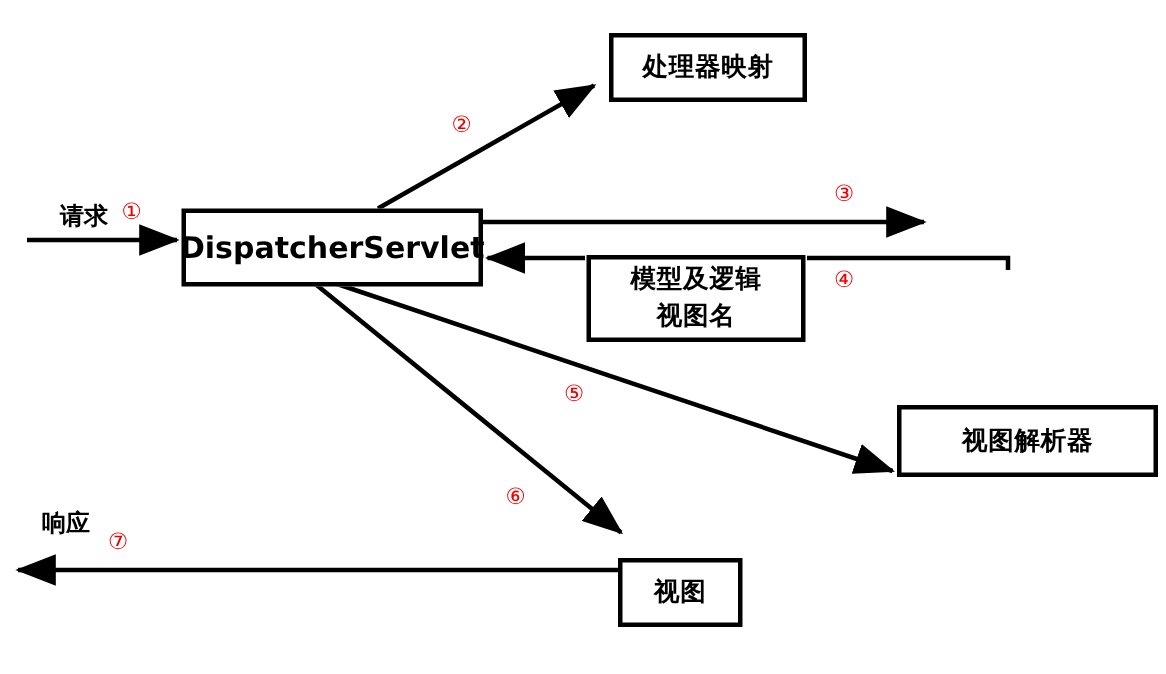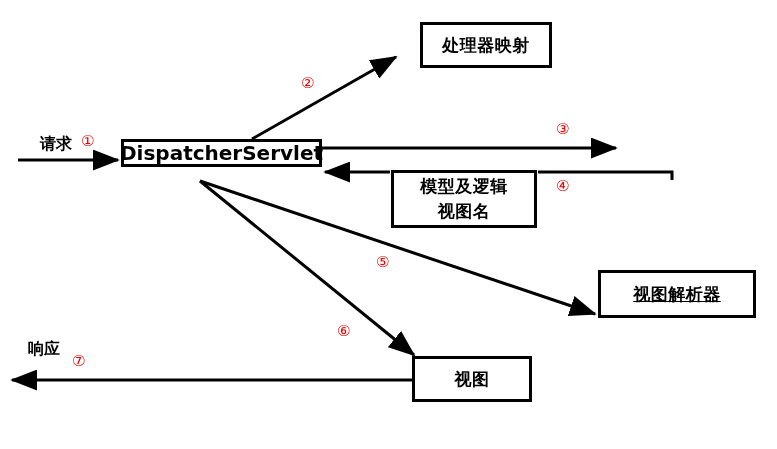--- a/index.html
+++ b/index.html
@@ -87,39 +87,39 @@
     <polyline points="672,180 672,172 538,172 538,172" fill="none" stroke="#000000" stroke-width="3"></polyline>
     <line x1="390" y1="172" x2="325" y2="172" stroke="#000000" stroke-width="3" marker-end="url(#arrowhead)"></line>
 
     <line x1="200" y1="181" x2="595" y2="314" stroke="#000000" stroke-width="3" marker-end="url(#arrowhead)"></line>
 
     <line x1="200" y1="181" x2="414" y2="355" stroke="#000000" stroke-width="3" marker-end="url(#arrowhead)"></line>
 
     <line x1="413" y1="380" x2="12" y2="380" stroke="#000000" stroke-width="3" marker-end="url(#arrowhead)"></line>
   </svg>
 
-  <div class="node node-latin" style="left:121px; top:139px; width:201px; height:28px;">
+  <div class="node node-latin" style="left:121px; top:139px; width:201px; height:52px;">
     <span class="line-text">DispatcherServlet</span>
   </div>
 
-  <div class="node node-cjk" style="left:420px; top:22px; width:132px; height:46px;">
+  <div class="node node-cjk" style="left:406px; top:22px; width:132px; height:46px;">
     <span class="line-text">处理器映射</span>
   </div>
 
 
   <div class="node node-cjk" style="left:391px; top:170px; width:146px; height:58px;">
     <span class="line-text">模型及逻辑</span>
     <span class="line-text">视图名</span>
   </div>
 
-  <div class="node node-cjk" style="left:598px; top:270px; width:158px; height:48px;text-decoration:underline;">
+  <div class="node node-cjk" style="left:598px; top:270px; width:174px; height:48px;">
     <span class="line-text">视图解析器</span>
   </div>
 
-  <div class="node node-cjk" style="left:412px; top:356px; width:120px; height:46px;">
+  <div class="node node-cjk" style="left:412px; top:372px; width:83px; height:46px;">
     <span class="line-text">视图</span>
   </div>
 
   <div class="flow-label" style="left:40px; top:134px;">请求</div>
   <div class="flow-label" style="left:28px; top:339px;">响应</div>
 
   <div class="step-badge" style="left:81px; top:134px;">①</div>
   <div class="step-badge" style="left:301px; top:76px;">②</div>
   <div class="step-badge" style="left:556px; top:122px;">③</div>
   <div class="step-badge" style="left:556px; top:179px;">④</div>

